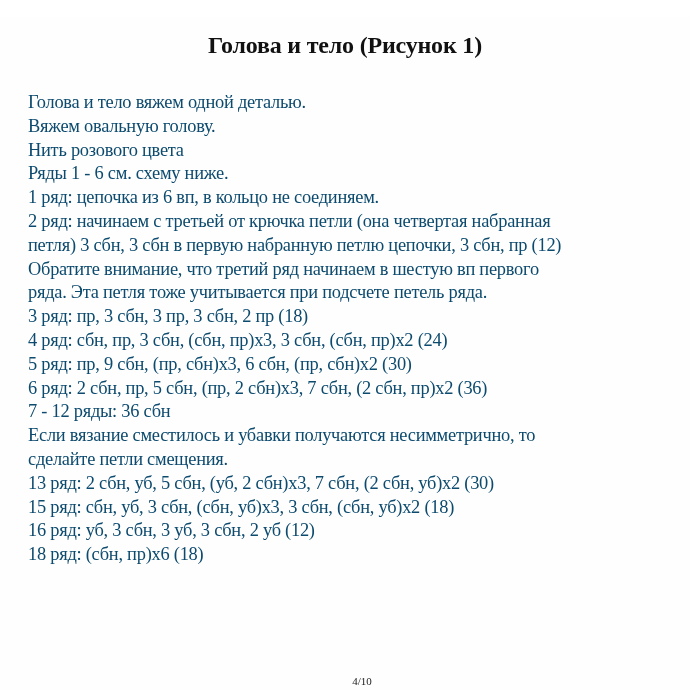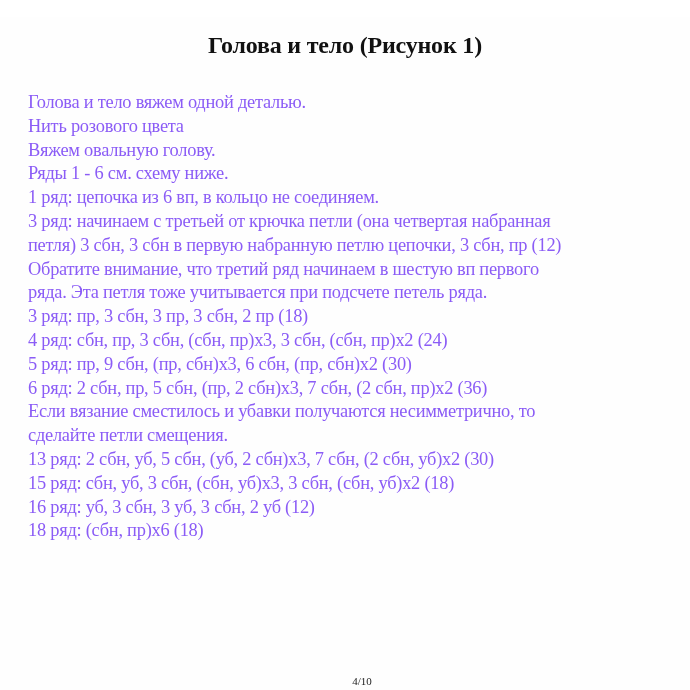--- a/index.html
+++ b/index.html
@@ -34,21 +34,21 @@
       color: #111;
       letter-spacing: -0.2px;
     }
     .body-text {
       position: absolute;
       top: 74px;
       left: 28px;
       width: 650px;
       font-size: 18.4px;
       line-height: 23.8px;
-      color: #8b5cf6;
+      color: #0c4a6e;
       letter-spacing: -0.25px;
     }
     .line {
       display: block;
       white-space: nowrap;
     }
     .page-number {
       position: absolute;
       top: 658px;
       left: 0;
@@ -60,32 +60,33 @@
     }
   </style>
 </head>
 <body>
 
 <div class="page">
   <div class="title">Голова и тело (Рисунок 1)</div>
 
   <div class="body-text">
     <span class="line">Голова и тело вяжем одной деталью.</span>
+    <span class="line">Вяжем овальную голову.</span>
     <span class="line">Нить розового цвета</span>
-    <span class="line">Вяжем овальную голову.</span>
     <span class="line">Ряды 1 - 6 см. схему ниже.</span>
     <span class="line">1 ряд: цепочка из 6 вп, в кольцо не соединяем.</span>
-    <span class="line">3 ряд: начинаем с третьей от крючка петли (она четвертая набранная</span>
+    <span class="line">2 ряд: начинаем с третьей от крючка петли (она четвертая набранная</span>
     <span class="line">петля) 3 сбн, 3 сбн в первую набранную петлю цепочки, 3 сбн, пр (12)</span>
     <span class="line">Обратите внимание, что третий ряд начинаем в шестую вп первого</span>
     <span class="line">ряда. Эта петля тоже учитывается при подсчете петель ряда.</span>
     <span class="line">3 ряд: пр, 3 сбн, 3 пр, 3 сбн, 2 пр (18)</span>
     <span class="line">4 ряд: сбн, пр, 3 сбн, (сбн, пр)х3, 3 сбн, (сбн, пр)х2 (24)</span>
     <span class="line">5 ряд: пр, 9 сбн, (пр, сбн)х3, 6 сбн, (пр, сбн)х2 (30)</span>
     <span class="line">6 ряд: 2 сбн, пр, 5 сбн, (пр, 2 сбн)х3, 7 сбн, (2 сбн, пр)х2 (36)</span>
+    <span class="line">7 - 12 ряды: 36 сбн</span>
     <span class="line">Если вязание сместилось и убавки получаются несимметрично, то</span>
     <span class="line">сделайте петли смещения.</span>
     <span class="line">13 ряд: 2 сбн, уб, 5 сбн, (уб, 2 сбн)х3, 7 сбн, (2 сбн, уб)х2 (30)</span>
     <span class="line">15 ряд: сбн, уб, 3 сбн, (сбн, уб)х3, 3 сбн, (сбн, уб)х2 (18)</span>
     <span class="line">16 ряд: уб, 3 сбн, 3 уб, 3 сбн, 2 уб (12)</span>
     <span class="line">18 ряд: (сбн, пр)х6 (18)</span>
   </div>
 
   <div class="page-number">4/10</div>
 </div>

